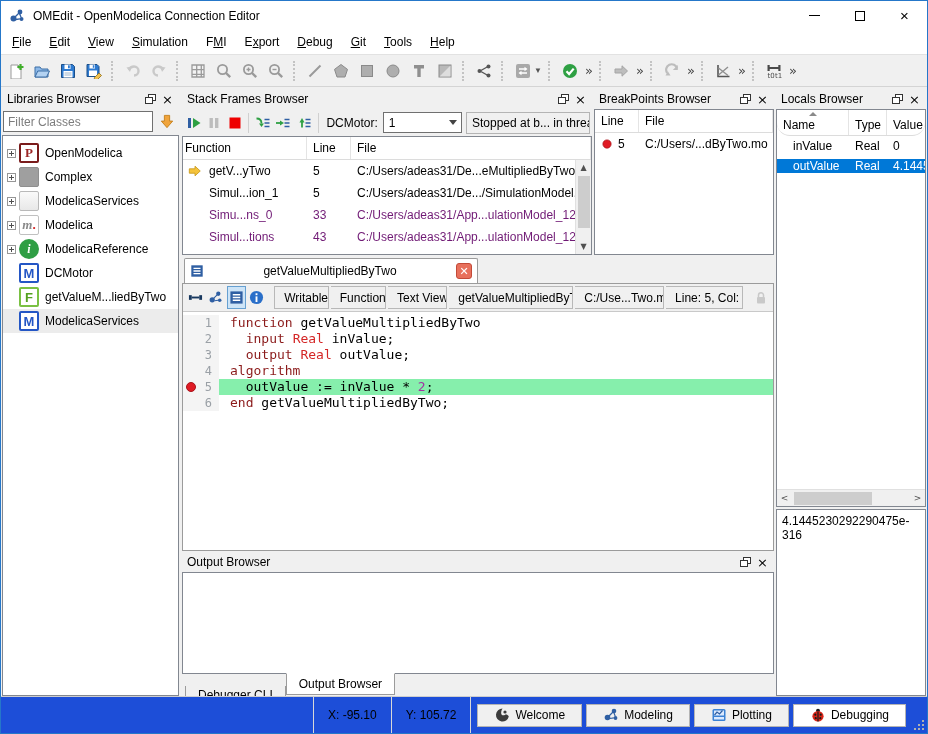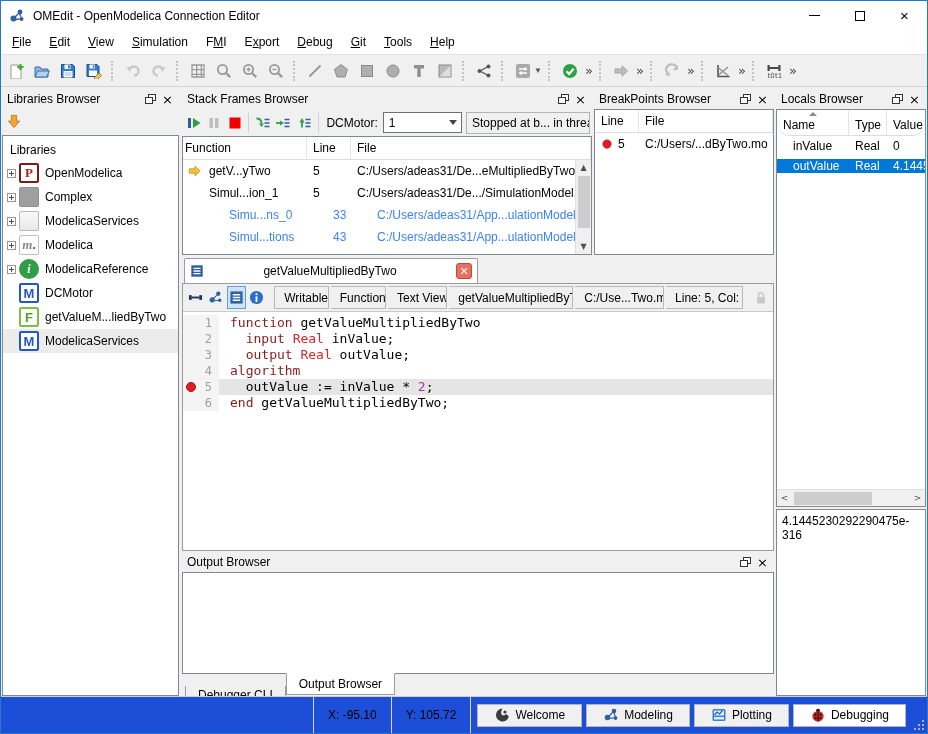--- a/index.html
+++ b/index.html
@@ -75,21 +75,21 @@
   .mini-btn { width:24px; height:24px; display:flex; align-items:center; justify-content:center; }
   .threads-label { margin:0 4px; }
   .combo { width:96px; height:21px; background:#fff; border:1px solid #707070; display:flex; align-items:center; padding-left:5px; }
   .combo-arrow { margin-left:auto; width:16px; display:flex; justify-content:center; }
   .tri-down { width:0; height:0; border-left:4px solid transparent; border-right:4px solid transparent; border-top:5px solid #444; }
   .status-frame { height:22px; border:1px solid #b4b4b4; display:flex; align-items:center; padding:0 5px; margin-left:3px; white-space:nowrap; overflow:hidden; }
   .table-box { flex:1; overflow:hidden; position:relative; min-height:0; }
   .thead { display:flex; height:23px; border-bottom:1px solid #dcdcdc; background:#fff; }
   .th { padding:4px 6px 0 6px; border-right:1px solid #e4e4e4; overflow:hidden; white-space:nowrap; }
   .trow { display:flex; height:22px; align-items:center; white-space:nowrap; }
-  .trow.dim { color:#3b82f6;margin-left:20px; }
+  .trow.dim { color:#701a75; }
   .tcell { overflow:hidden; padding:0 6px; flex-shrink:0; }
   .fn-icon-cell { width:24px; padding-left:5px; flex-shrink:0; display:flex; align-items:center; }
   .col-fn { width:100px; padding-left:2px; }
   .col-line { width:44px; }
   .col-file { flex:1; min-width:0; }
   .vscroll { position:absolute; top:23px; right:0; bottom:0; width:16px; background:#f0f0f0; border-left:1px solid #e0e0e0;
              display:flex; flex-direction:column; align-items:center; }
   .scroll-arrow { height:15px; display:flex; align-items:center; justify-content:center; width:100%; color:#505050; font-size:8px; font-family:"DejaVu Sans",sans-serif; }
   .vthumb { width:12px; flex:0 0 52px; background:#cdcdcd; margin:1px 0; }
   .vspace { flex:1; }
@@ -108,21 +108,21 @@
   .view-btn.active { background:#cde4f7; border:1px solid #66a0d1; }
   .seg-btn { height:23px; display:flex; align-items:center; padding:0 9px; border:1px solid #b8b8b8; background:#f0f0f0; white-space:nowrap; overflow:hidden; }
   .seg-btn + .seg-btn { border-left:none; }
   .lock-btn { margin-left:6px; }
   .code-area { flex:1; background:#fff; border-top:1px solid #c9c9c9; overflow:hidden; font-family:"DejaVu Sans Mono",monospace; font-size:13px; padding-top:3px; }
   .code-line { display:flex; height:16px; line-height:16px; }
   .gutter { width:36px; background:#f4f4f4; color:#9aa0a6; font-size:12px; display:flex; align-items:center; flex-shrink:0; position:relative; }
   .gutter .lnum { margin-left:auto; padding-right:7px; }
   .bp-dot { position:absolute; left:3px; top:3px; width:10px; height:10px; border-radius:50%; background:#e01b24; border:1px solid #a9141b; }
   .code-text { flex:1; white-space:pre; padding-left:11px; }
-  .code-line.current .code-text { background:#e5e5e5; }
+  .code-line.current .code-text { background:#86efac; }
   .tok-kw { color:#8b1a1a; } .tok-ty { color:#d42626; } .tok-num { color:#a233a2; }
   
   .output-panel { height:144px; display:flex; flex-direction:column; flex-shrink:0; margin-top:1px; }
   .output-body { flex:1; min-height:0; }
   .out-tabs { height:22px; display:flex; padding-left:3px; flex-shrink:0; }
   .out-tab { padding:2px 12px 0 12px; border:1px solid #9b9b9b; border-top:none; background:#f0f0f0; height:20px;margin-top:12px; }
   .out-tab.active { background:#fff; height:22px; margin-top:-1px; border-top:1px solid #fff; padding-top:3px; }
   
   .locals-panel { width:151px; display:flex; flex-direction:column; flex-shrink:0; padding-right:1px; }
   .locals-box { flex:0 0 398px; display:flex; flex-direction:column; overflow:hidden; }
@@ -436,28 +436,28 @@
         <span class="dock-title">Libraries Browser</span>
         <span class="dock-btn">
             <svg width="12" height="11" viewBox="0 0 12 11">
               <rect x="3.5" y="0.5" width="7" height="6" fill="#fff" stroke="#333"></rect>
               <rect x="0.5" y="3.5" width="7" height="6" fill="#fff" stroke="#333"></rect>
             </svg>
           </span>
         <span class="dock-btn dock-close">×</span>
       </div>
       <div class="filter-row">
+        <input class="filter-input" placeholder="Filter Classes" style="">
         <span class="expand-all-btn">
             <svg width="14" height="15" viewBox="0 0 16 16">
               <path d="M8 15L1.5 7.5H5V1h6v6.5h3.5z" fill="#f0a43c" stroke="#c27d17"></path>
             </svg>
           </span>
       </div>
       <div class="tree-box white-box" id="lib-tree">
-        <div class="tree-root">Libraries</div>
       <div class="tree-item">
             <span class="expander-cell">
               <span class="expander"></span>
             </span>
             <span class="lib-ico lico-P">P</span>
             <span class="tree-label">OpenModelica</span>
           </div>
           <div class="tree-item">
             <span class="expander-cell">
               <span class="expander"></span>

